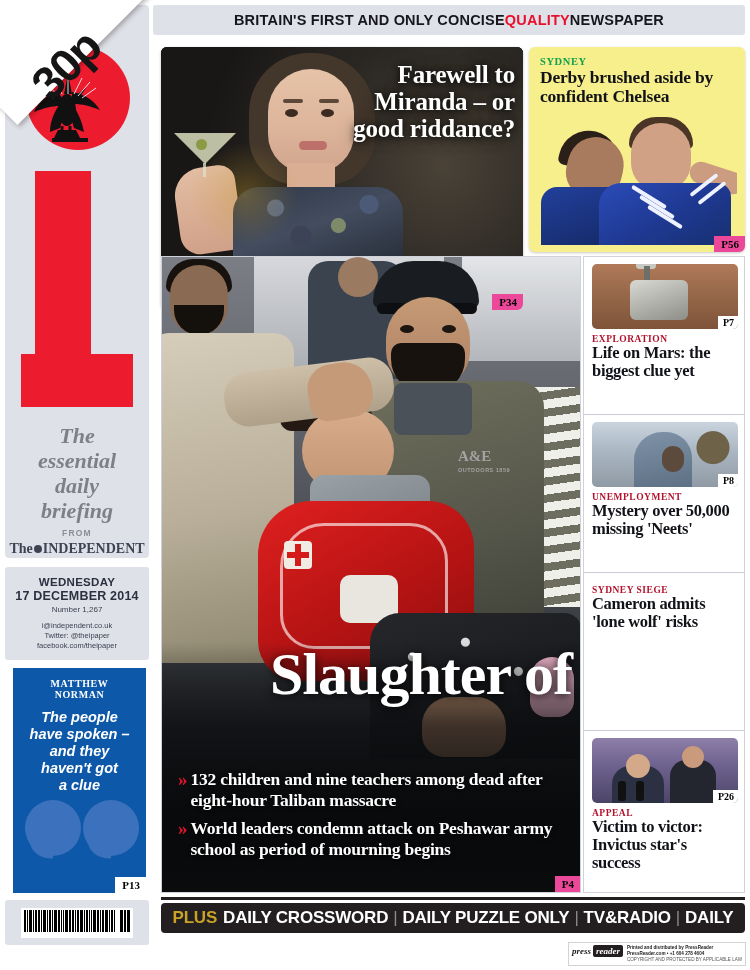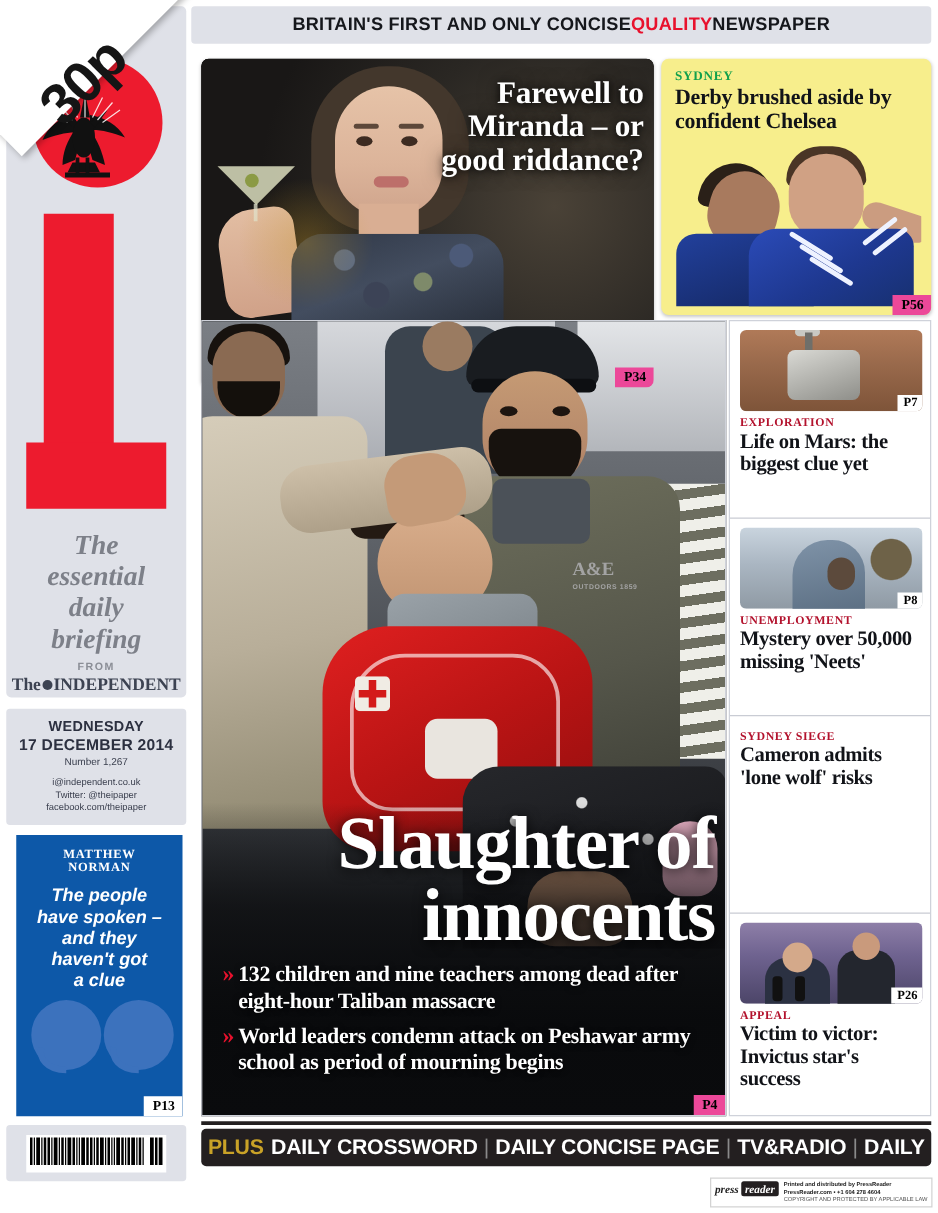--- a/index.html
+++ b/index.html
@@ -1008,21 +1008,20 @@
       </svg>
       <div class="mp-white-patch"></div>
       <div class="mp-black-skirt"></div>
       <div class="mp-pink-toy"></div>
       <div class="mp-hand2"></div>
       <div class="mp-dark-bottom"></div>
     </div>
 
     <div class="main-head">
       <div>Slaughter of</div>
-      <div>innocents</div>
     </div>
 
     <div class="bullets">
       <div class="bullet">
         <span class="chev">»</span>
         <span class="btxt">132 children and nine teachers among dead after eight-hour Taliban massacre</span>
       </div>
       <div class="bullet">
         <span class="chev">»</span>
         <span class="btxt">World leaders condemn attack on Peshawar army school as period of mourning begins</span>
@@ -1081,21 +1080,21 @@
       <div class="side-head">Victim to victor: Invictus star's success</div>
     </div>
 
   </div>
 
   <div class="divider-h"></div>
   <div class="plus-bar">
     <span class="plus">PLUS</span>
       <span>DAILY CROSSWORD</span>
       <span class="sep">|</span>
-      <span>DAILY CONCISE PAGE</span>
+      <span>DAILY PUZZLE ONLY</span>
       <span class="sep">|</span>
       <span>TV&amp;RADIO</span>
       <span class="sep">|</span>
       <span>DAILY</span>
   </div>
 
   <div class="pressreader">
     <div class="pr-logo">
       <span>press</span>
         <span class="rd">reader</span>

